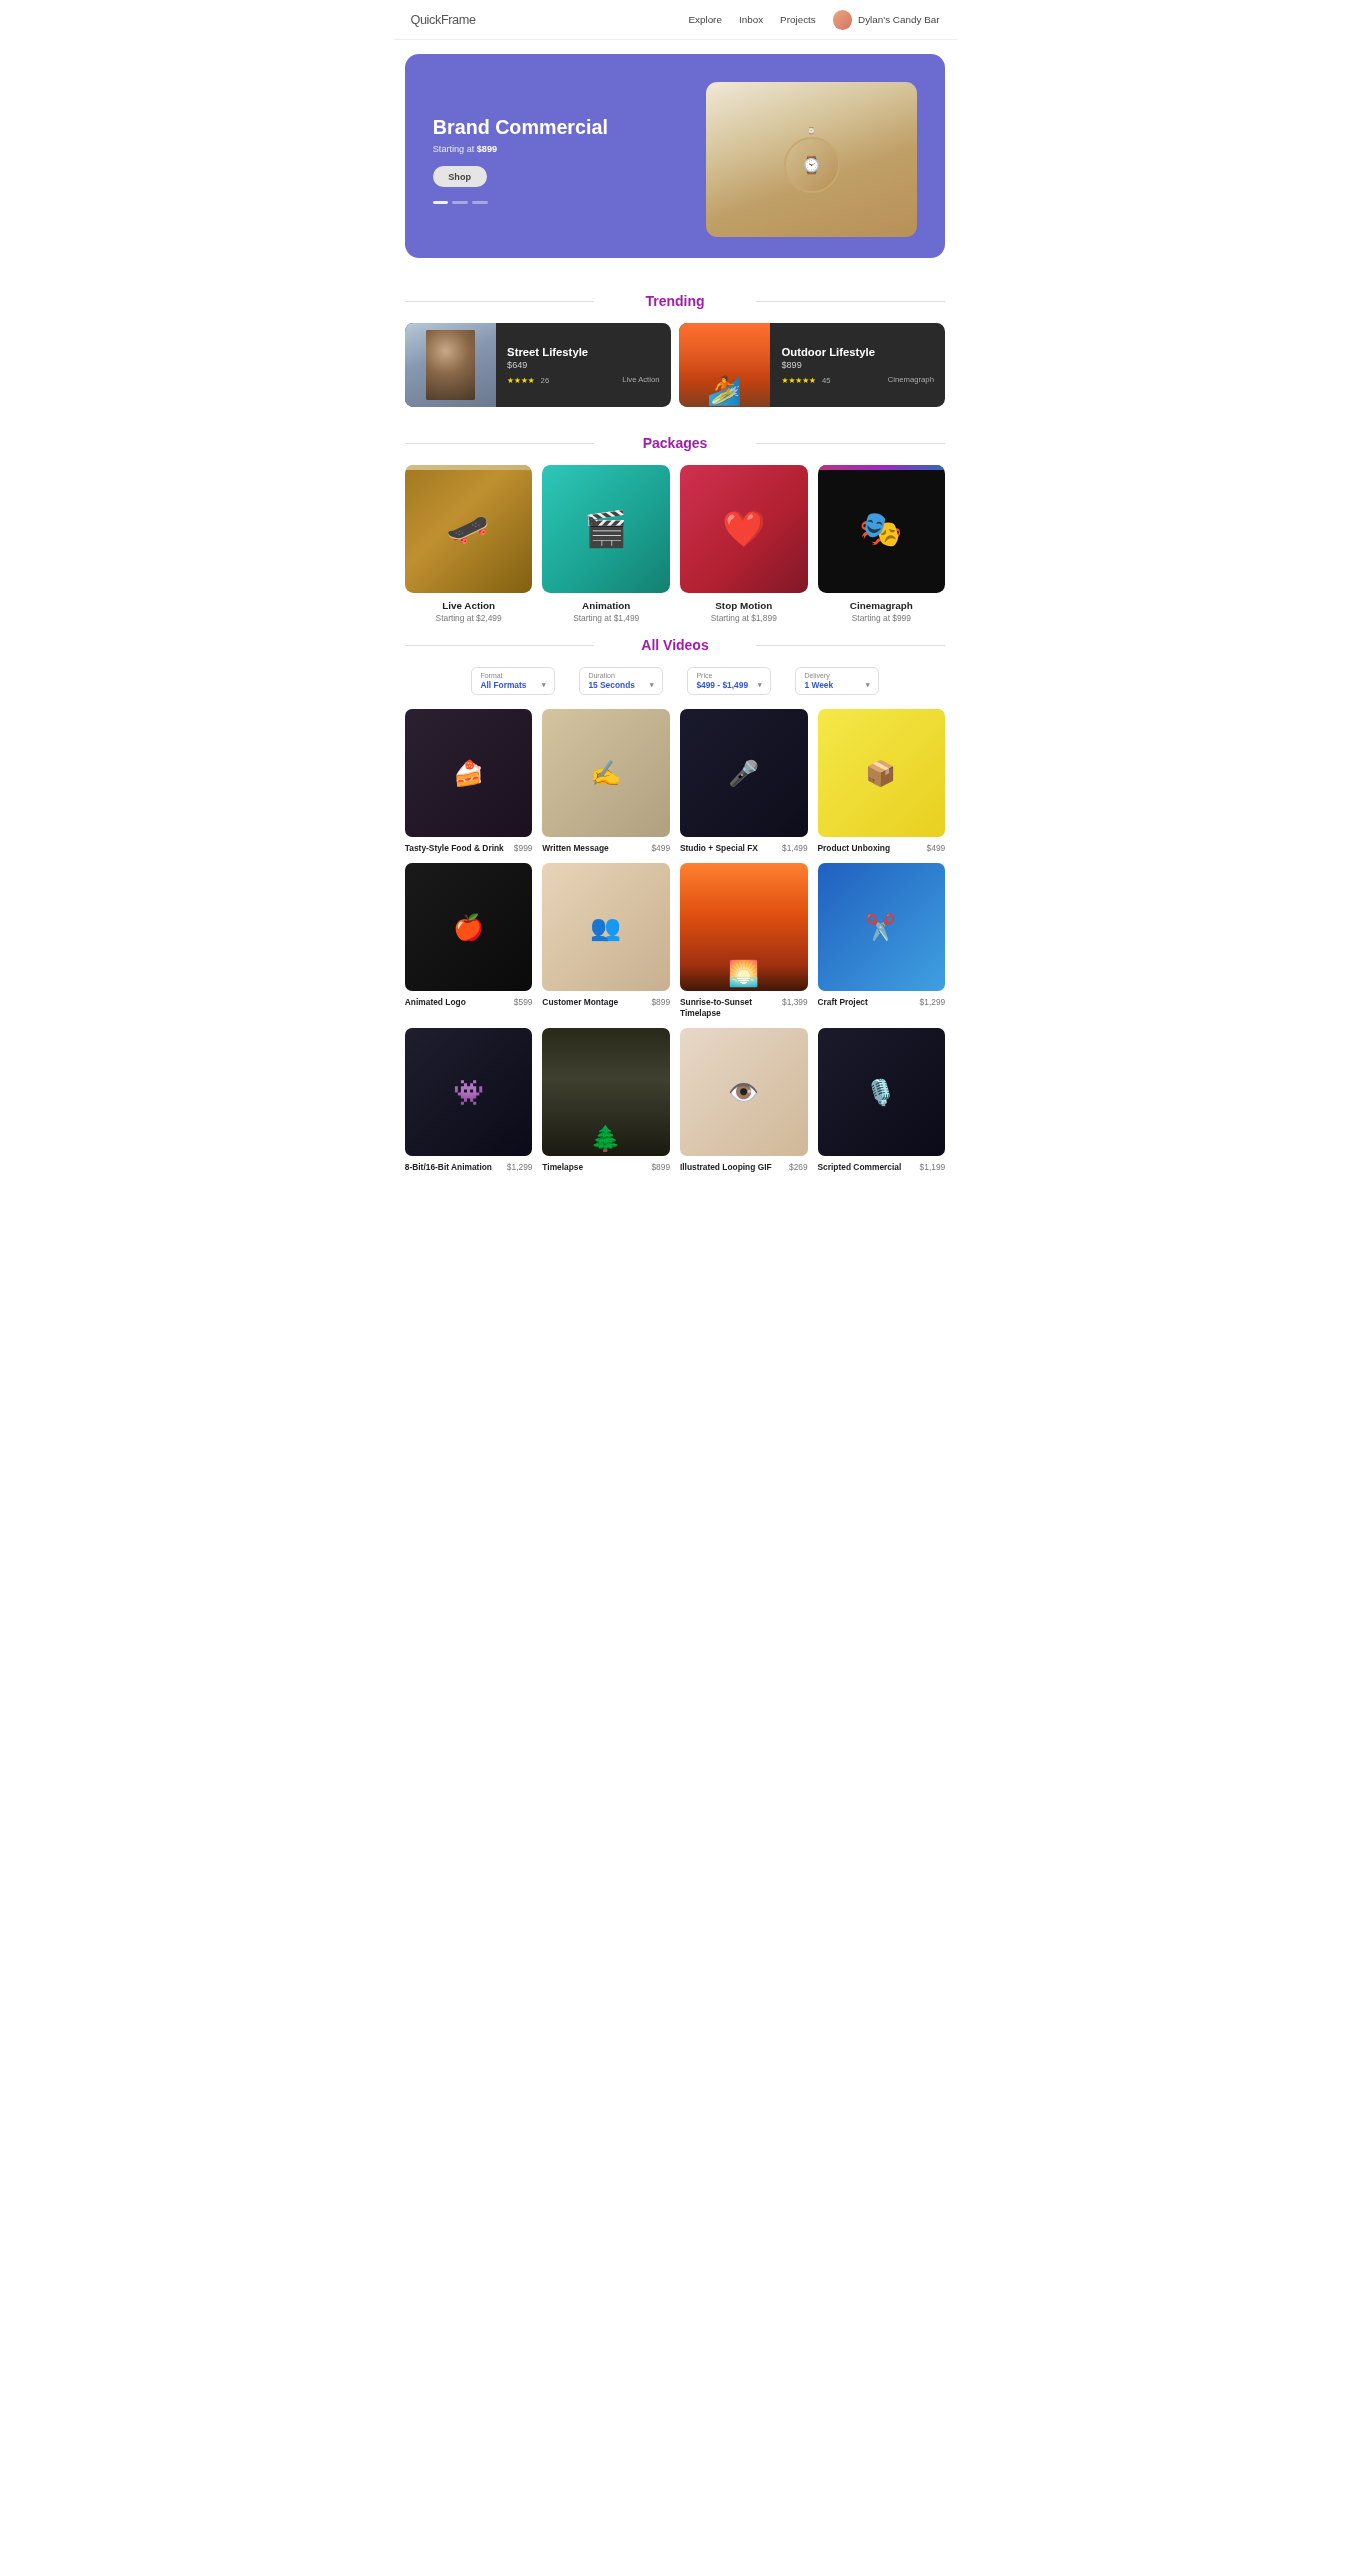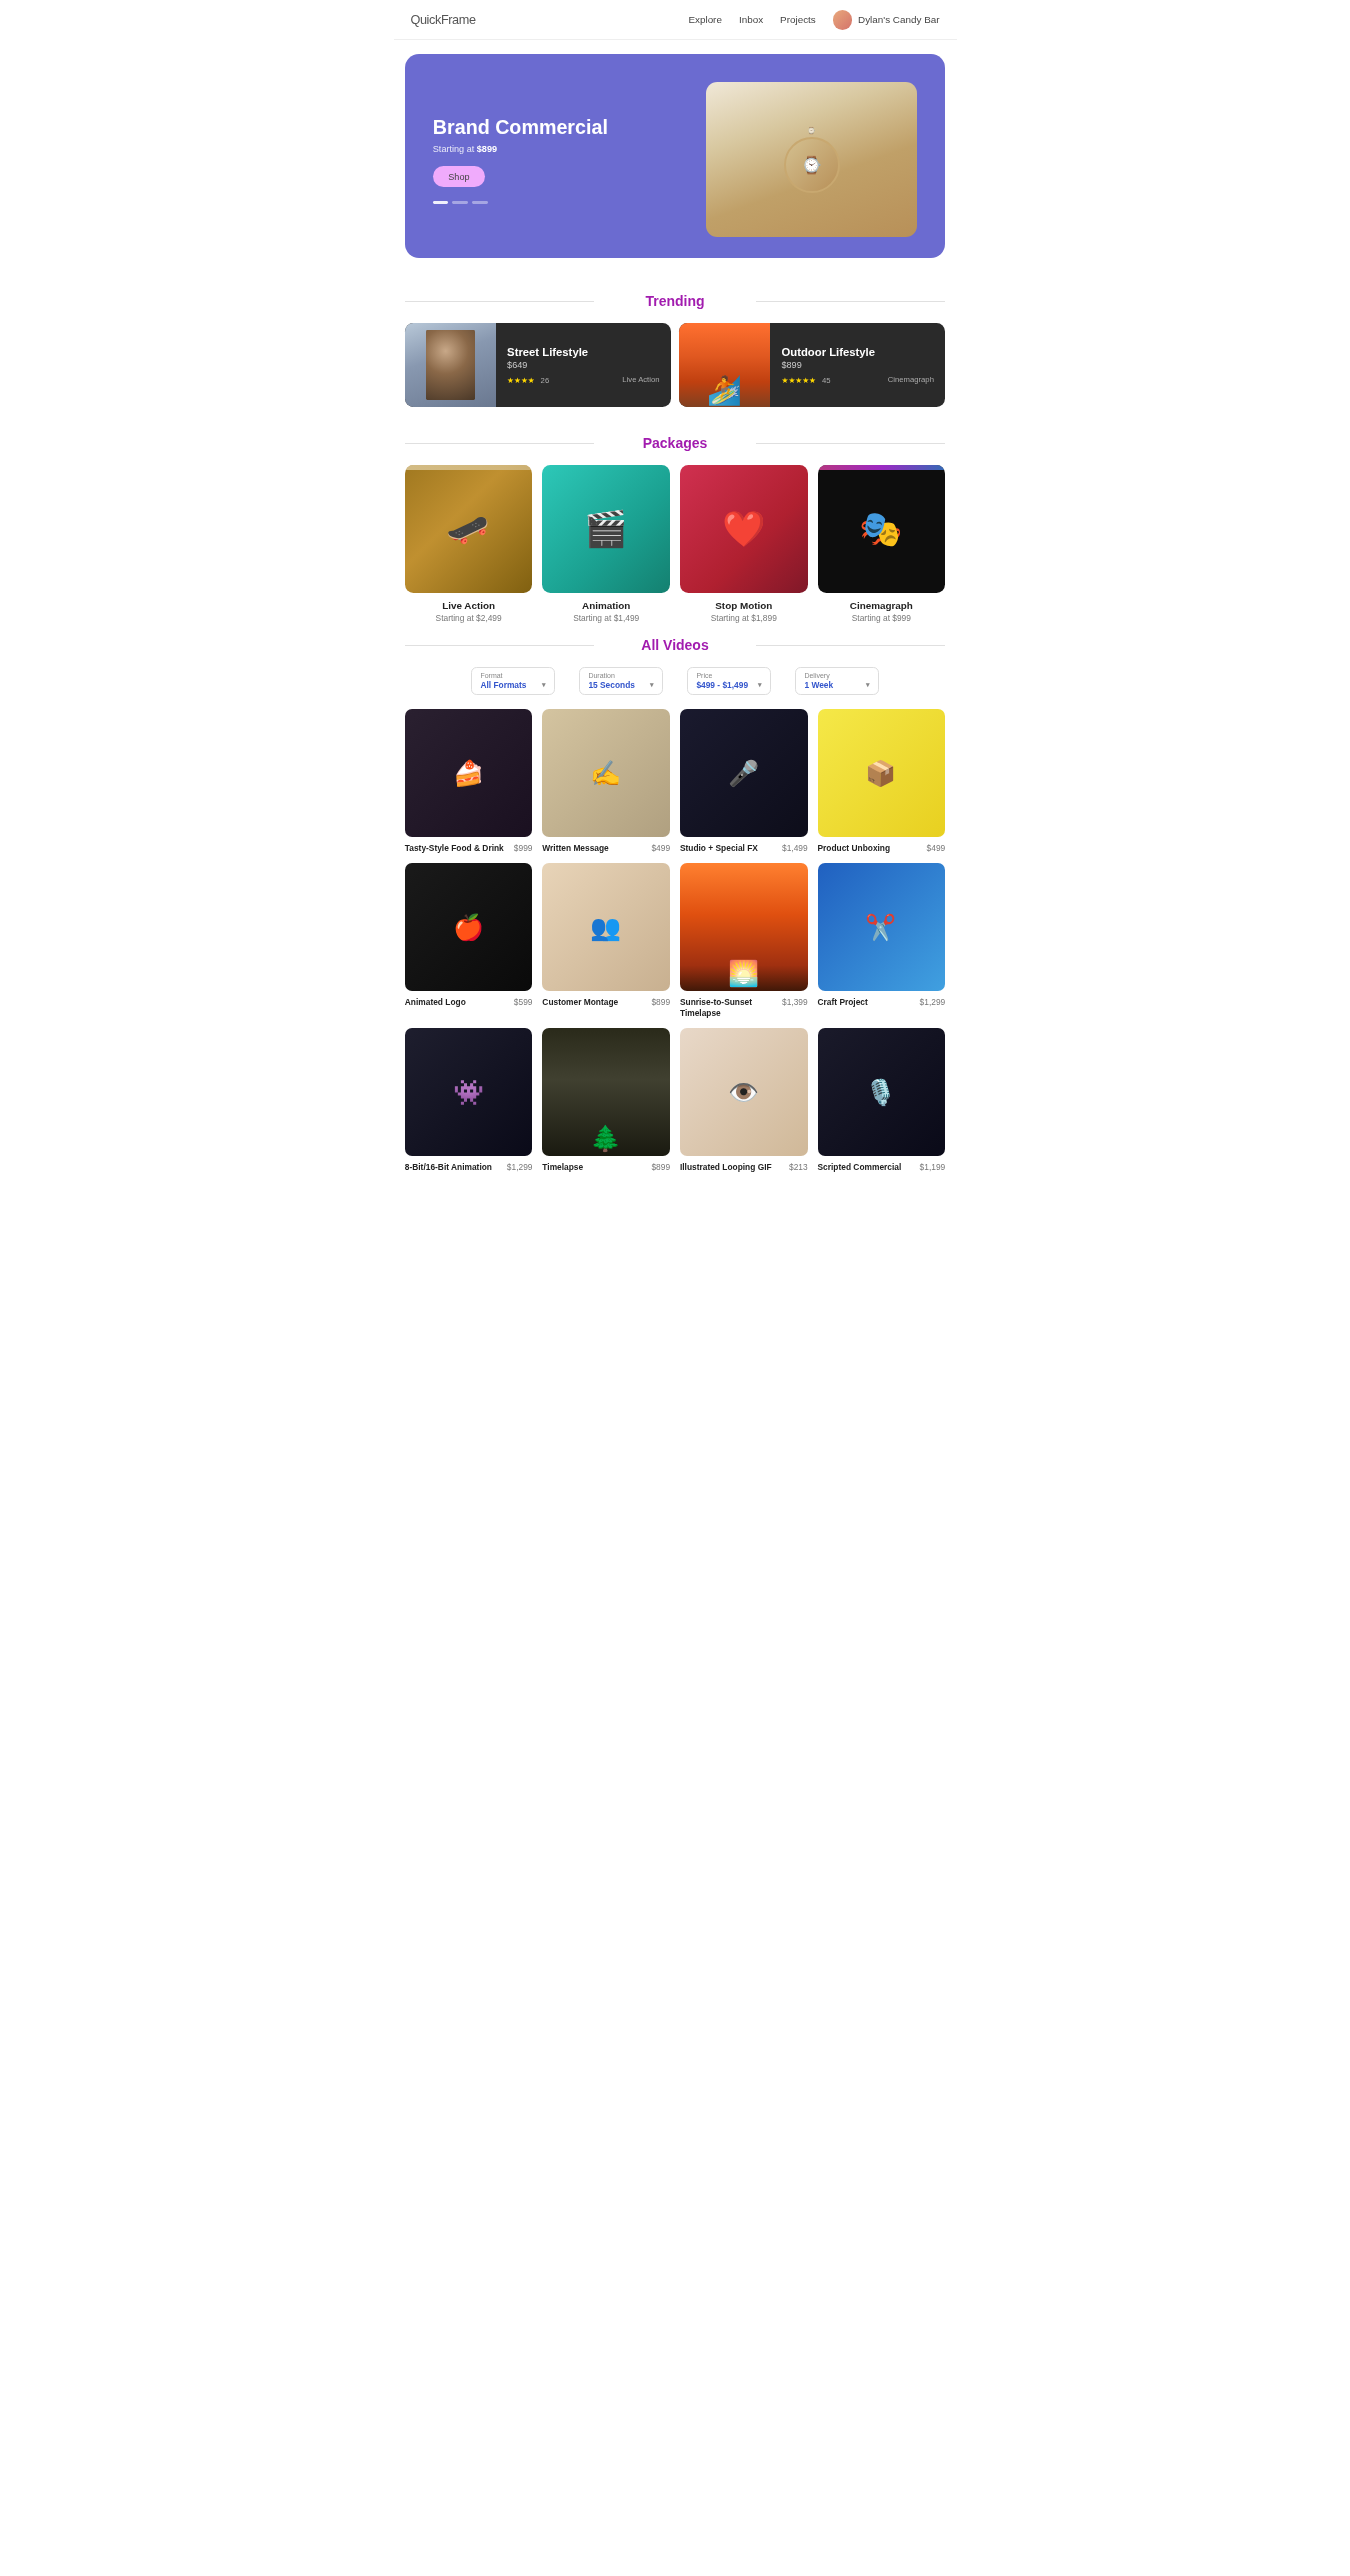--- a/index.html
+++ b/index.html
@@ -13,21 +13,21 @@
     .nav-item { font-size: 9.9px; color: #444; cursor: pointer; }
     .nav-user { display: flex; align-items: center; gap: 5.6px; font-size: 9.9px; color: #444; cursor: pointer; }
     .avatar { width: 19.7px; height: 19.7px; border-radius: 50%; background: linear-gradient(135deg, #e8a87c, #d4736a); }
 
     
     .hero { margin: 14px 11.3px; border-radius: 14px; background: #6B6BD0; padding: 28px 28px 21px 28px; position: relative; overflow: hidden; min-height: 155px; display: flex; align-items: center; }
     .hero-text { z-index: 2; flex: 1; }
     .hero-title { font-size: 19.7px; font-weight: 800; color: #fff; margin-bottom: 4.2px; }
     .hero-subtitle { font-size: 9.1px; color: rgba(255,255,255,0.85); margin-bottom: 12.7px; }
     .hero-subtitle strong { font-weight: 700; color: #fff; }
-    .hero-btn { background: #f0abfc; color: #444; border: none; border-radius: 14px; padding: 5.6px 15.5px; font-size: 9.1px; font-weight: 400; cursor: pointer; }
+    .hero-btn { background: #e5e5e5; color: #444; border: none; border-radius: 14px; padding: 5.6px 15.5px; font-size: 9.1px; font-weight: 700; cursor: pointer; }
     .hero-dots { display: flex; gap: 4.2px; margin-top: 14px; }
     .hero-dot { width: 15.5px; height: 2.1px; border-radius: 1.4px; background: rgba(255,255,255,0.9); }
     .hero-dot.inactive { background: rgba(255,255,255,0.4); }
     .hero-device { width: 211px; height: 155px; background: #1a1a1a; border-radius: 11.3px; margin-left: 14px; overflow: hidden; position: relative; }
     .hero-device-inner { width: 100%; height: 100%; background: linear-gradient(135deg, #c9b08a 0%, #d4a574 30%, #e8c090 60%, #c8a878 100%); display: flex; align-items: center; justify-content: center; }
 
     
     .section { padding: 21px 11.3px 7px; }
     .section-title { text-align: center; font-size: 14px; font-weight: 700; color: #a21caf; margin-bottom: 14px; position: relative; }
     .section-title::before { content: ''; position: absolute; left: 0; top: 50%; width: 35%; height: 0.7px; background: #e0e0e0; }
@@ -348,21 +348,21 @@
         <span class="video-name">Timelapse</span>
         <span class="video-price">$899</span>
       </div>
     </div>
     <div class="video-card">
       <div class="video-thumb">
         <div class="vt vt-11" style="background:linear-gradient(135deg,#e8d8c8 0%,#d0b898 100%);display:flex;align-items:center;justify-content:center;font-size:25px;">👁️</div>
       </div>
       <div class="video-meta">
         <span class="video-name">Illustrated Looping GIF</span>
-        <span class="video-price">$213</span>
+        <span class="video-price">$269</span>
       </div>
     </div>
     <div class="video-card">
       <div class="video-thumb">
         <div class="vt vt-12" style="background:linear-gradient(135deg,#1a1a2a 0%,#0a0a18 100%);display:flex;align-items:center;justify-content:center;font-size:25px;">🎙️</div>
       </div>
       <div class="video-meta">
         <span class="video-name">Scripted Commercial</span>
         <span class="video-price">$1,199</span>
       </div>

